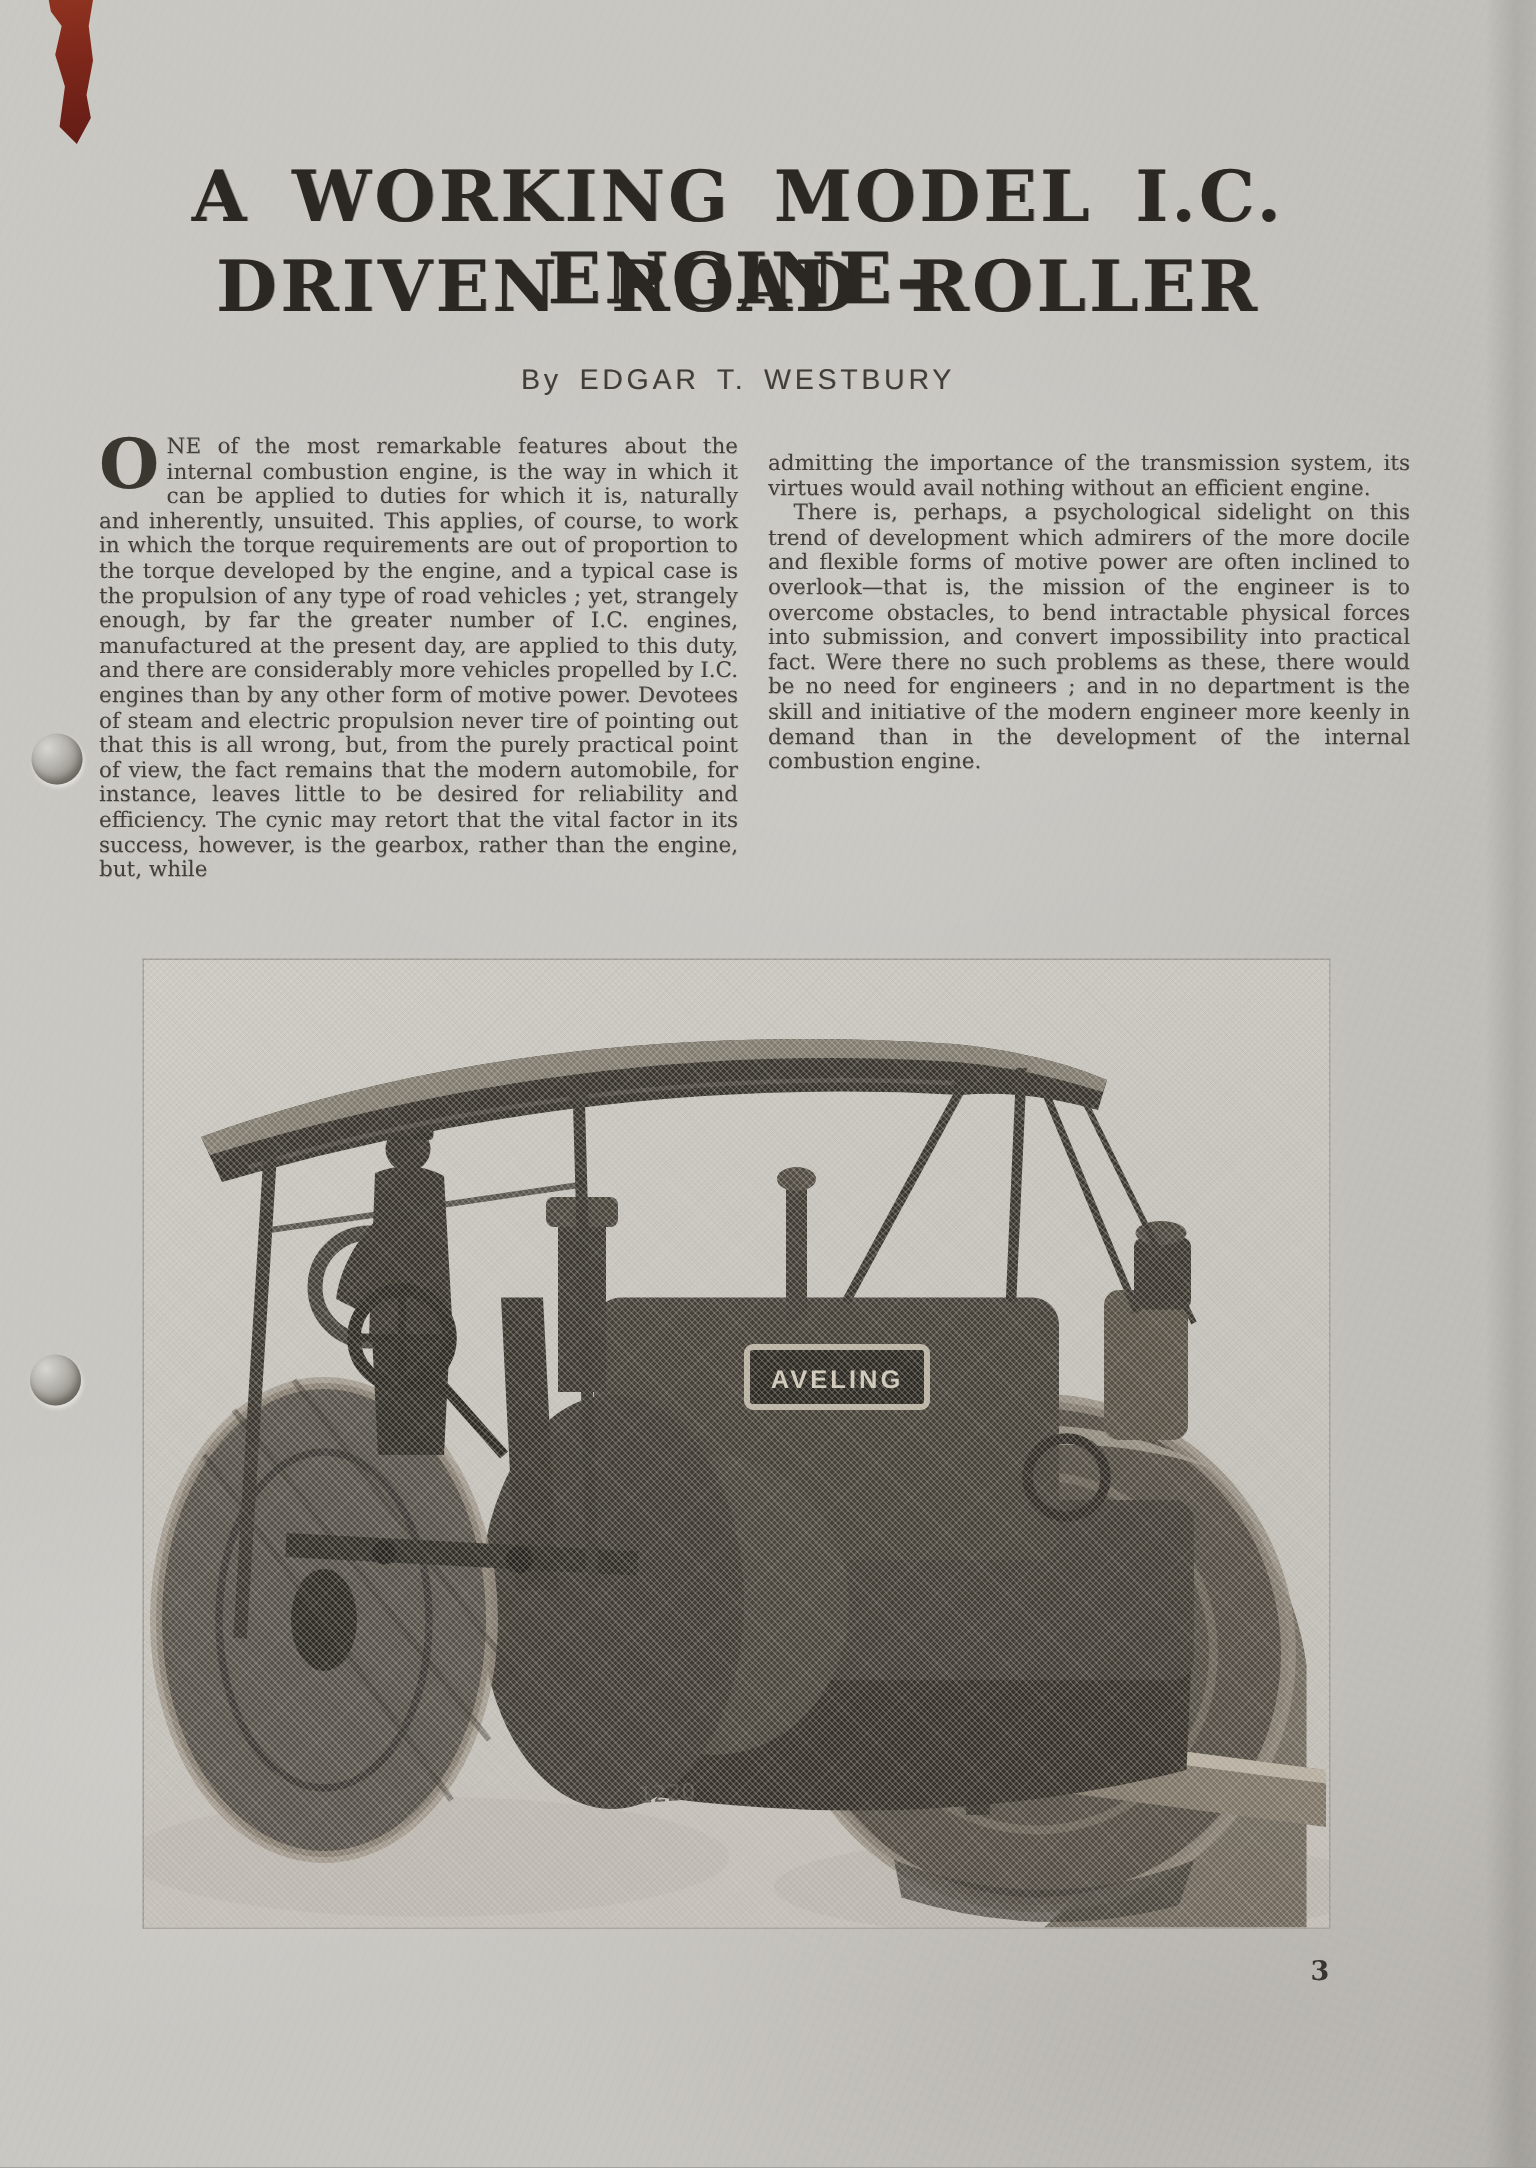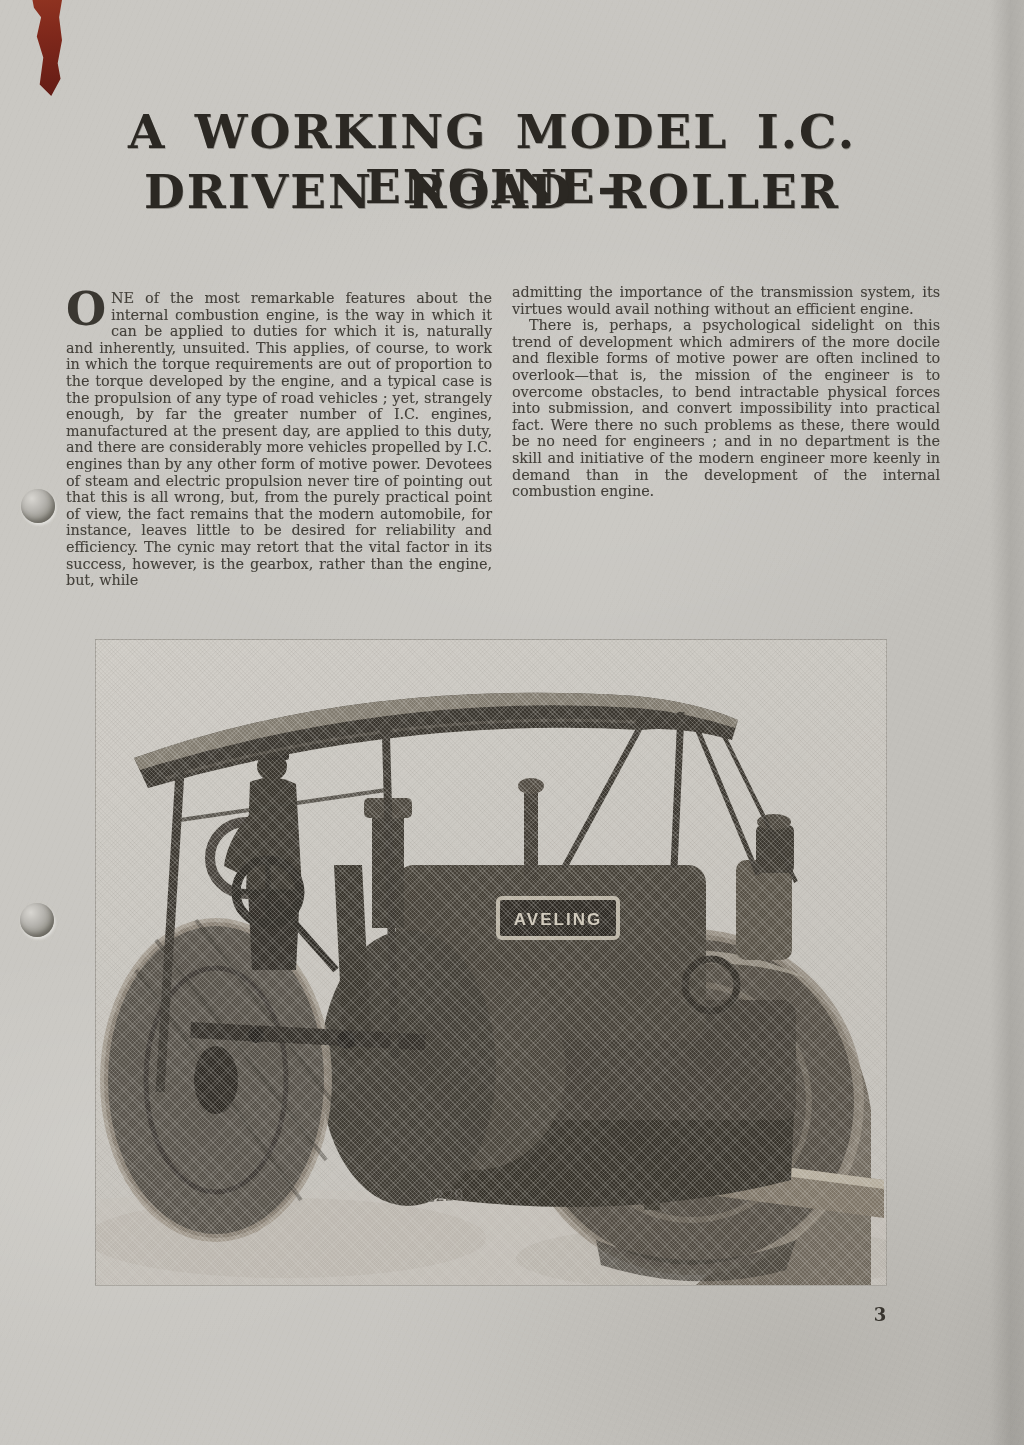--- a/index.html
+++ b/index.html
@@ -44,21 +44,21 @@
     font-family:"Liberation Sans", sans-serif;font-size:19px;color:#413e39;
     letter-spacing:2.5px;word-spacing:4px;text-shadow:0.4px 0.4px 0 rgba(65,62,57,0.3);}
 
   
   .col{position:absolute;top:290px;font-family:"DejaVu Serif", serif;
     font-size:14.3px;line-height:16.6px;color:#43403a;text-align:justify;
     text-shadow:0.35px 0.35px 0 rgba(67,64,58,0.28);}
   .col p{margin:0;}
   .col p + p{text-indent:17px;}
   .col-left{left:66px;width:426px;}
-  .col-right{left:512px;width:428px;top:284px;}
+  .col-right{left:512px;width:428px;top:301px;}
   .dropcap{float:left;font-size:46px;line-height:36px;font-weight:bold;
     padding:1px 5px 0 0;color:#3a3731;}
 
   
   .photo{position:absolute;left:95px;top:639px;width:790px;height:645px;
     border:1px solid rgba(88,85,79,0.28);
     background:
       repeating-linear-gradient(45deg, rgba(118,114,106,0.10) 0 1.5px, transparent 1.5px 3px),
       repeating-linear-gradient(-45deg, rgba(118,114,106,0.09) 0 1.5px, transparent 1.5px 3px),
       linear-gradient(160deg,#d3d0ca 0%,#cbc8c2 55%,#c6c3bd 100%);}
@@ -79,20 +79,21 @@
 <body>
 
 <div class="page">
   <div class="grain"></div>
   <div class="red-mark"></div>
   <div class="hole h1"></div>
   <div class="hole h2"></div>
 
   <div class="title t1">A WORKING MODEL I.C. ENGINE-</div>
   <div class="title t2">DRIVEN ROAD ROLLER</div>
+  <div class="byline">By EDGAR T. WESTBURY</div>
 
   <div class="col col-left">
     <p><span class="dropcap">O</span><span>NE of the most remarkable features about the internal combustion engine, is the way in which it can be applied to duties for which it is, naturally and inherently, unsuited. This applies, of course, to work in which the torque requirements are out of proportion to the torque developed by the engine, and a typical case is the propulsion of any type of road vehicles ; yet, strangely enough, by far the greater number of I.C. engines, manufactured at the present day, are applied to this duty, and there are considerably more vehicles propelled by I.C. engines than by any other form of motive power. Devotees of steam and electric propulsion never tire of pointing out that this is all wrong, but, from the purely practical point of view, the fact remains that the modern automobile, for instance, leaves little to be desired for reliability and efficiency. The cynic may retort that the vital factor in its success, however, is the gearbox, rather than the engine, but, while</span></p>
   </div>
 
   <div class="col col-right">
     <p>admitting the importance of the transmission system, its virtues would avail nothing without an efficient engine.</p>
     <p>There is, perhaps, a psychological sidelight on this trend of development which admirers of the more docile and flexible forms of motive power are often inclined to overlook—that is, the mission of the engineer is to overcome obstacles, to bend intractable physical forces into submission, and convert impossibility into practical fact. Were there no such problems as these, there would be no need for engineers ; and in no department is the skill and initiative of the modern engineer more keenly in demand than in the development of the internal combustion engine.</p>
   </div>
 

